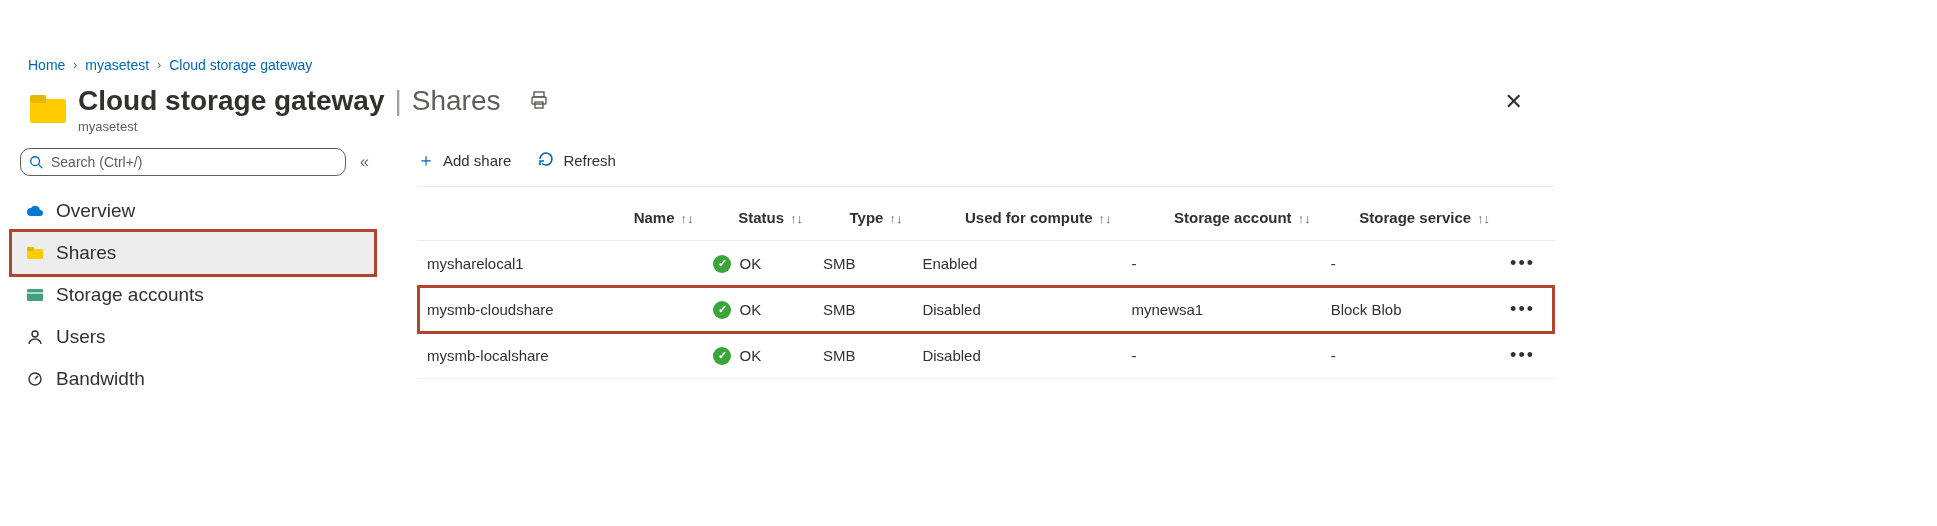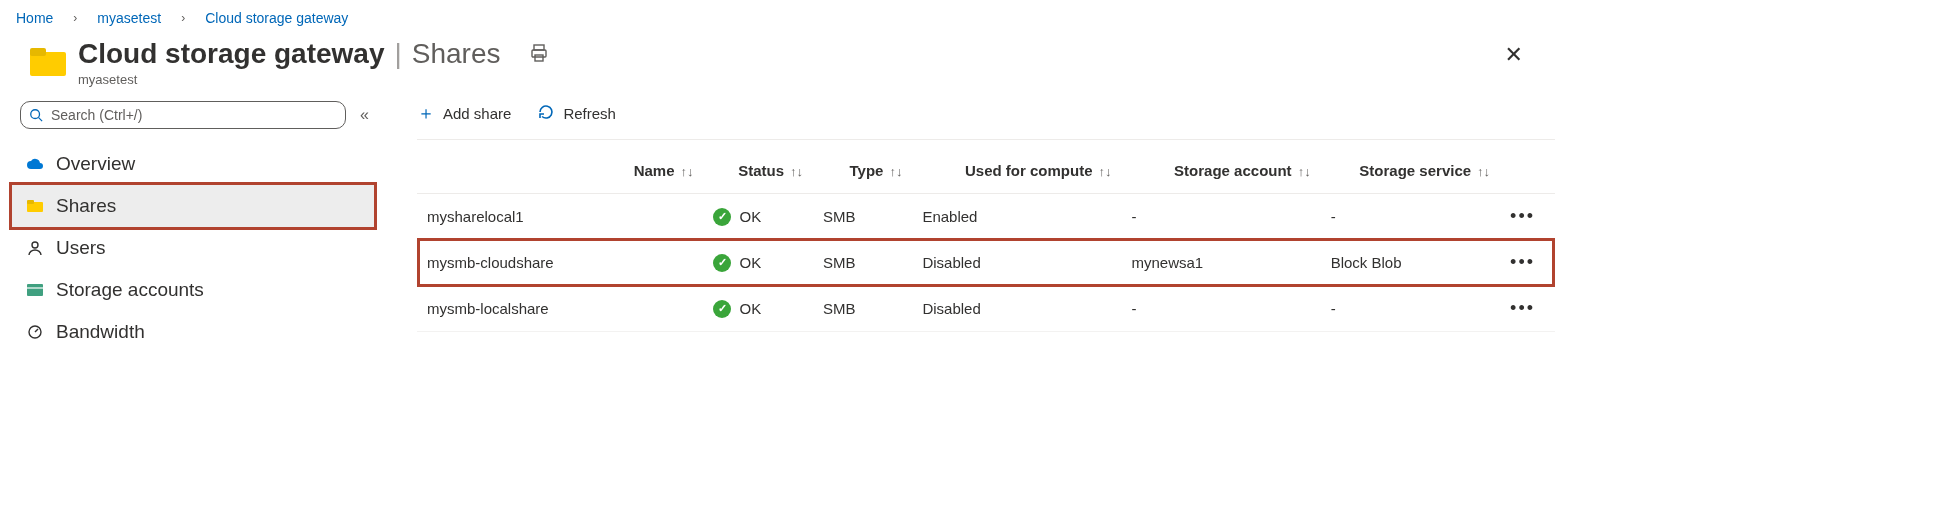--- a/index.html
+++ b/index.html
@@ -5,25 +5,26 @@
   * { box-sizing: border-box; margin: 0; padding: 0; }
   body {
     font-family: "Segoe UI", -apple-system, sans-serif;
     font-size: 14px;
     color: #323130;
     background: #fff;
     width: 1555px;
   }
   a { text-decoration: none; }
   .breadcrumb {
-    padding: 10px 20px 6px 16px;
+    padding: 10px 20px 6px 28px;
     display: flex;
     align-items: center;
-    gap: 20px;
+    gap: 8px;
     font-size: 14px;
+    margin-top: 47px;
   }
   .breadcrumb a { color: #0067b8; }
   .breadcrumb .chevron { color: #605e5c; font-size: 12px; }
   .header-row {
     display: flex;
     align-items: flex-start;
     padding: 6px 20px 0 28px;
   }
   .header-icon {
     width: 40px; height: 40px; margin-right: 10px; margin-top: 4px;
@@ -159,36 +160,36 @@
               <rect x="0" y="3" width="16" height="10" rx="1" fill="#ffcc00"></rect>
               <rect x="0" y="1" width="7" height="4" rx="1" fill="#e6b800"></rect>
             </svg>
           </span>
         <span>Shares</span>
       </div>
     </div>
 
     <div class="nav-item">
       <span class="icon">
+          <svg width="16" height="12" viewBox="0 0 16 12">
+            <rect width="16" height="12" rx="1" fill="#40a080"></rect>
+            <rect y="3" width="16" height="2" fill="#fff" opacity="0.6"></rect>
+          </svg>
+        </span>
+      <span>Storage accounts</span>
+    </div>
+
+    <div class="nav-item">
+      <span class="icon">
           <svg width="16" height="16" viewBox="0 0 16 16" fill="none" stroke="#323130" stroke-width="1.4">
             <circle cx="8" cy="5" r="3"></circle>
             <path d="M2 15c0-3 3-5 6-5s6 2 6 5"></path>
           </svg>
         </span>
       <span>Users</span>
-    </div>
-
-    <div class="nav-item">
-      <span class="icon">
-          <svg width="16" height="12" viewBox="0 0 16 12">
-            <rect width="16" height="12" rx="1" fill="#40a080"></rect>
-            <rect y="3" width="16" height="2" fill="#fff" opacity="0.6"></rect>
-          </svg>
-        </span>
-      <span>Storage accounts</span>
     </div>
 
     <div class="nav-item">
       <span class="icon">
           <svg width="16" height="16" viewBox="0 0 16 16" fill="none" stroke="#323130" stroke-width="1.4">
             <circle cx="8" cy="8" r="6"></circle>
             <line x1="8" y1="8" x2="11" y2="5"></line>
           </svg>
         </span>
       <span>Bandwidth</span>

